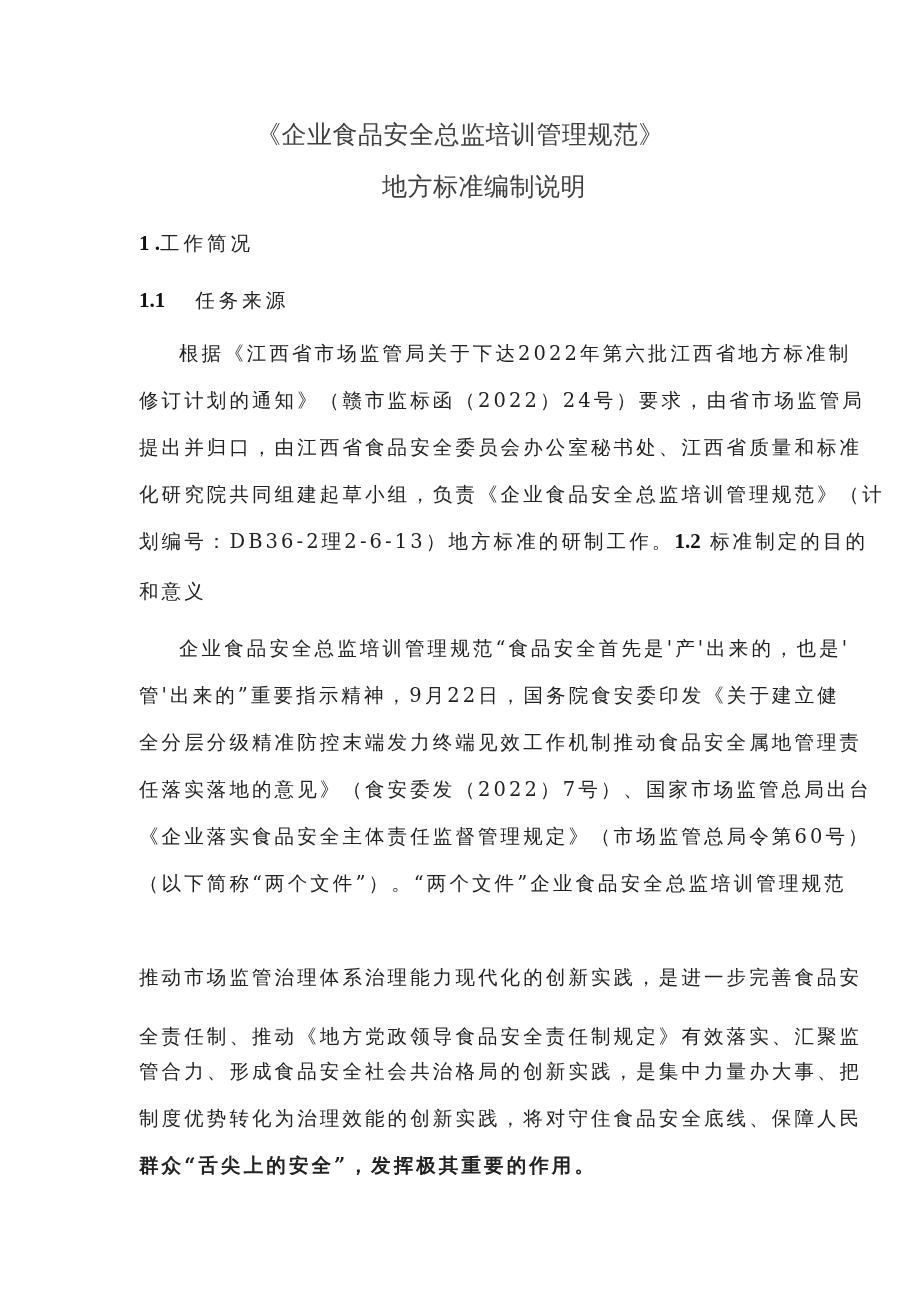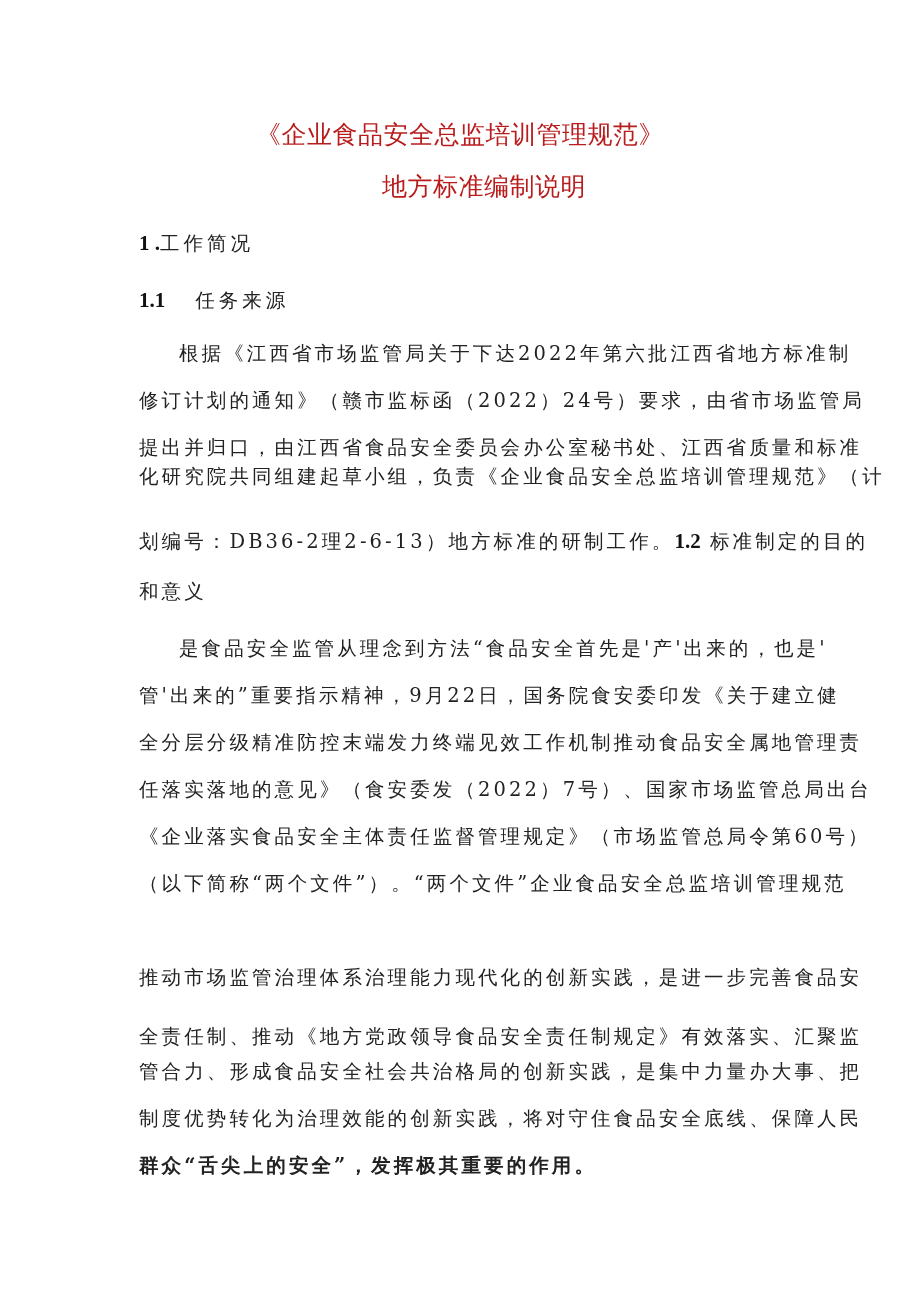--- a/index.html
+++ b/index.html
@@ -1,19 +1,19 @@
 <!DOCTYPE html>
 <html><head>
   <meta charset="utf-8">
   <style>
     html, body { margin: 0; padding: 0; background: #ffffff; }
     body { width: 920px; height: 1301px; position: relative; overflow: hidden;
       font-family: "DejaVu Sans", sans-serif; color: #111; }
     .page { position: absolute; left: 0; top: 0; width: 920px; height: 1301px; background: #fff; }
-    .title { position: absolute; left: 0; width: 920px; text-align: center; font-size: 25px; color: #b91c1c; letter-spacing: 0.5px; }
+    .title { position: absolute; left: 0; width: 920px; text-align: center; font-size: 25px; color: #404040; letter-spacing: 0.5px; }
     .t1 { top: 118px; }
     .t2 { top: 170px; padding-left: 24px; }
     .line { position: absolute; left: 139px; font-family: "DejaVu Serif", serif; font-size: 19.5px; color: #222; white-space: nowrap; letter-spacing: 3.1px; }
     .hnum { font-family: "Liberation Serif", serif; font-weight: bold; font-size: 21px; letter-spacing: 0; color: #111; }
     .indent { left: 179px; }
     .h1 { top: 230px; letter-spacing: 4px; }
     .h11 { top: 287px; letter-spacing: 4px; }
     .gap { display: inline-block; width: 30px; }
   </style>
 </head>
@@ -27,27 +27,27 @@
     <span class="hnum">1 .</span><span>工作简况</span>
   </div>
 
   <div class="line h11">
     <span class="hnum">1.1</span><span class="gap"></span><span>任务来源</span>
   </div>
 
   <div class="line indent" style="top:340px;">根据《江西省市场监管局关于下达2022年第六批江西省地方标准制</div>
   <div class="line" style="top:387px;">修订计划的通知》（赣市监标函（2022）24号）要求，由省市场监管局</div>
   <div class="line" style="top:434px;text-align:center;">提出并归口，由江西省食品安全委员会办公室秘书处、江西省质量和标准</div>
-  <div class="line" style="top:463px;">化研究院共同组建起草小组，负责《企业食品安全总监培训管理规范》（计</div>
+  <div class="line" style="top:481px;">化研究院共同组建起草小组，负责《企业食品安全总监培训管理规范》（计</div>
   <div class="line" style="top:528px;">
     <span>划编号：DB36-2理2-6-13）地方标准的研制工作。</span><span class="hnum">1.2</span>&nbsp;<span>标准制定的目的</span>
   </div>
   <div class="line" style="top:578px;">和意义</div>
 
-  <div class="line indent" style="top:635px;">是食品安全监管从理念到方法“食品安全首先是'产'出来的，也是'</div>
+  <div class="line indent" style="top:635px;">企业食品安全总监培训管理规范“食品安全首先是'产'出来的，也是'</div>
   <div class="line" style="top:682px;">管'出来的”重要指示精神，9月22日，国务院食安委印发《关于建立健</div>
   <div class="line" style="top:729px;">全分层分级精准防控末端发力终端见效工作机制推动食品安全属地管理责</div>
   <div class="line" style="top:776px;">任落实落地的意见》（食安委发（2022）7号）、国家市场监管总局出台</div>
   <div class="line" style="top:823px;">《企业落实食品安全主体责任监督管理规定》（市场监管总局令第60号）</div>
   <div class="line" style="top:870px;">（以下简称“两个文件”）。“两个文件”企业食品安全总监培训管理规范</div>
   <div class="line" style="top:964px;">推动市场监管治理体系治理能力现代化的创新实践，是进一步完善食品安</div>
   <div class="line" style="top:1011px;margin-top:12px;">全责任制、推动《地方党政领导食品安全责任制规定》有效落实、汇聚监</div>
   <div class="line" style="top:1058px;">管合力、形成食品安全社会共治格局的创新实践，是集中力量办大事、把</div>
   <div class="line" style="top:1105px;">制度优势转化为治理效能的创新实践，将对守住食品安全底线、保障人民</div>
   <div class="line" style="top:1152px;font-weight:bold;">群众“舌尖上的安全”，发挥极其重要的作用。</div>

